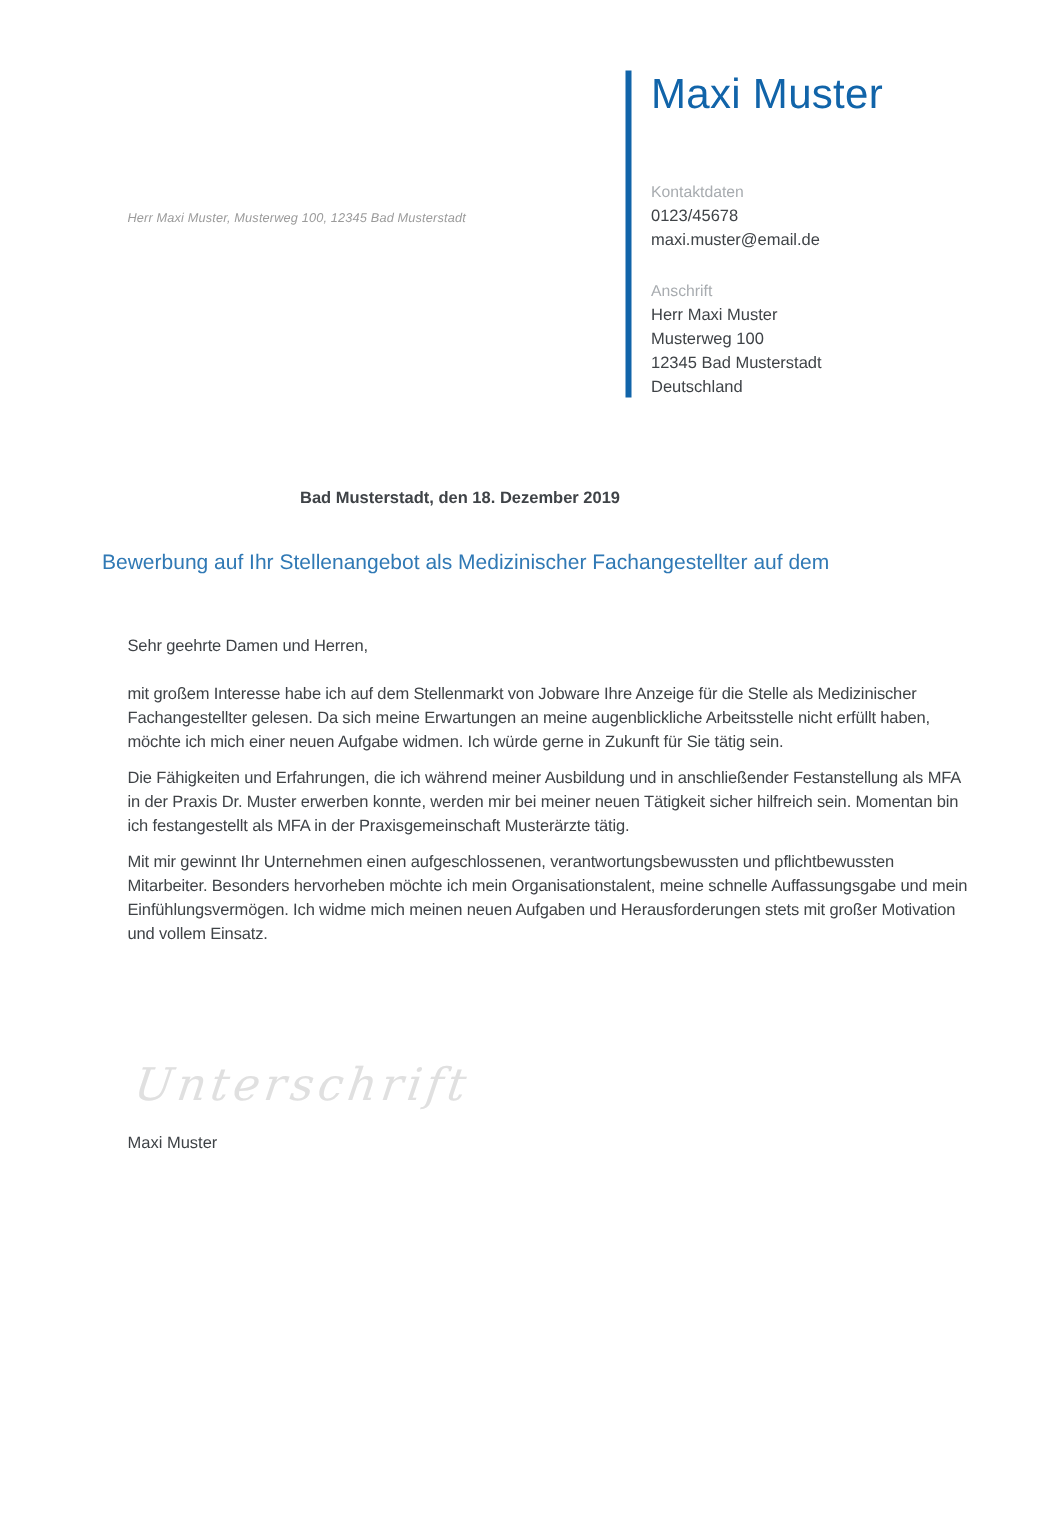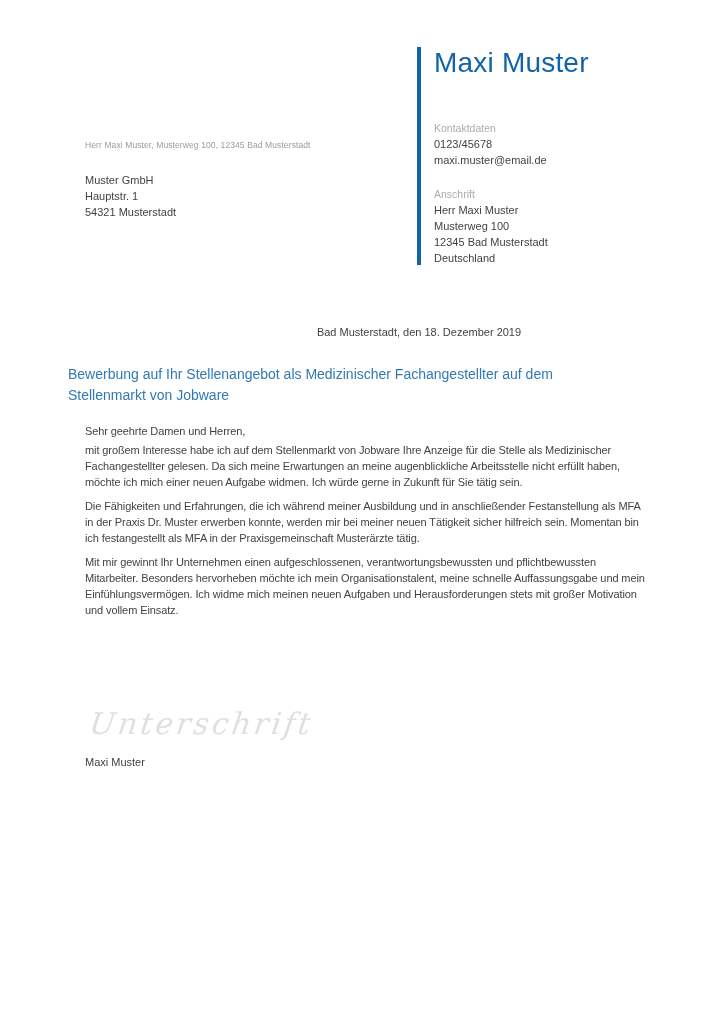--- a/index.html
+++ b/index.html
@@ -50,57 +50,59 @@
   }
 
   
   .sender-line {
     position: absolute;
     left: 85px; top: 140px;
     font-size: 8.5px;
     color: #9b9b9b;
     letter-spacing: 0.1px;
     white-space: nowrap;
+    font-style: italic;
   }
   .recipient-block {
     position: absolute;
     left: 85px; top: 172px;
     font-size: 11px;
     line-height: 16px;
     color: #3f4347;
   }
 
   .date-line {
     position: absolute;
     left: 200px; right: 63px; top: 326px;
-    text-align: center;
+    text-align: left;
     font-size: 11px;
     color: #3f4347;
     white-space: nowrap;
+    font-weight: bold;
   }
 
   .subject-block {
     position: absolute;
     left: 68px; top: 364px;
     width: 575px;
     font-size: 14px;
     line-height: 21px;
     color: #3079b5;
   }
 
   .body-block {
     position: absolute;
     left: 85px; top: 423px;
     width: 565px;
     font-size: 11px;
     line-height: 16px;
     color: #3f4347;
     letter-spacing: -0.1px;
   }
-  .salutation { margin-bottom: 3px; }
+  .salutation { margin-bottom: 16px; }
   .paragraph { margin-bottom: 8px; }
   .closing { margin-top: 8px; }
 
   .signature {
     position: absolute;
     left: 90px; top: 706px;
     font-family: "DejaVu Serif", serif;
     font-style: italic;
     font-size: 30px;
     letter-spacing: 3px;
@@ -133,31 +135,25 @@
   <div class="address-block">
     <div class="block-label">Anschrift</div>
     <div>Herr Maxi Muster</div>
     <div>Musterweg 100</div>
     <div>12345 Bad Musterstadt</div>
     <div>Deutschland</div>
   </div>
 
   <div class="sender-line">Herr Maxi Muster, Musterweg 100, 12345 Bad Musterstadt</div>
 
-  <div class="recipient-block">
-    <div>Muster GmbH</div>
-    <div>Hauptstr. 1</div>
-    <div>54321 Musterstadt</div>
-  </div>
 
   <div class="date-line">Bad Musterstadt, den 18. Dezember 2019</div>
 
   <div class="subject-block">
     <div>Bewerbung auf Ihr Stellenangebot als Medizinischer Fachangestellter auf dem</div>
-    <div>Stellenmarkt von Jobware</div>
   </div>
 
   <div class="body-block">
     <div class="salutation">Sehr geehrte Damen und Herren,</div>
     <div class="paragraph">mit großem Interesse habe ich auf dem Stellenmarkt von Jobware Ihre Anzeige für die Stelle als Medizinischer Fachangestellter gelesen. Da sich meine Erwartungen an meine augenblickliche Arbeitsstelle nicht erfüllt haben, möchte ich mich einer neuen Aufgabe widmen. Ich würde gerne in Zukunft für Sie tätig sein.</div>
     <div class="paragraph">Die Fähigkeiten und Erfahrungen, die ich während meiner Ausbildung und in anschließender Festanstellung als MFA in der Praxis Dr. Muster erwerben konnte, werden mir bei meiner neuen Tätigkeit sicher hilfreich sein. Momentan bin ich festangestellt als MFA in der Praxisgemeinschaft Musterärzte tätig.</div>
     <div class="paragraph">Mit mir gewinnt Ihr Unternehmen einen aufgeschlossenen, verantwortungsbewussten und pflichtbewussten Mitarbeiter. Besonders hervorheben möchte ich mein Organisationstalent, meine schnelle Auffassungsgabe und mein Einfühlungsvermögen. Ich widme mich meinen neuen Aufgaben und Herausforderungen stets mit großer Motivation und vollem Einsatz.</div>
   </div>
 
   <div class="signature">Unterschrift</div>

